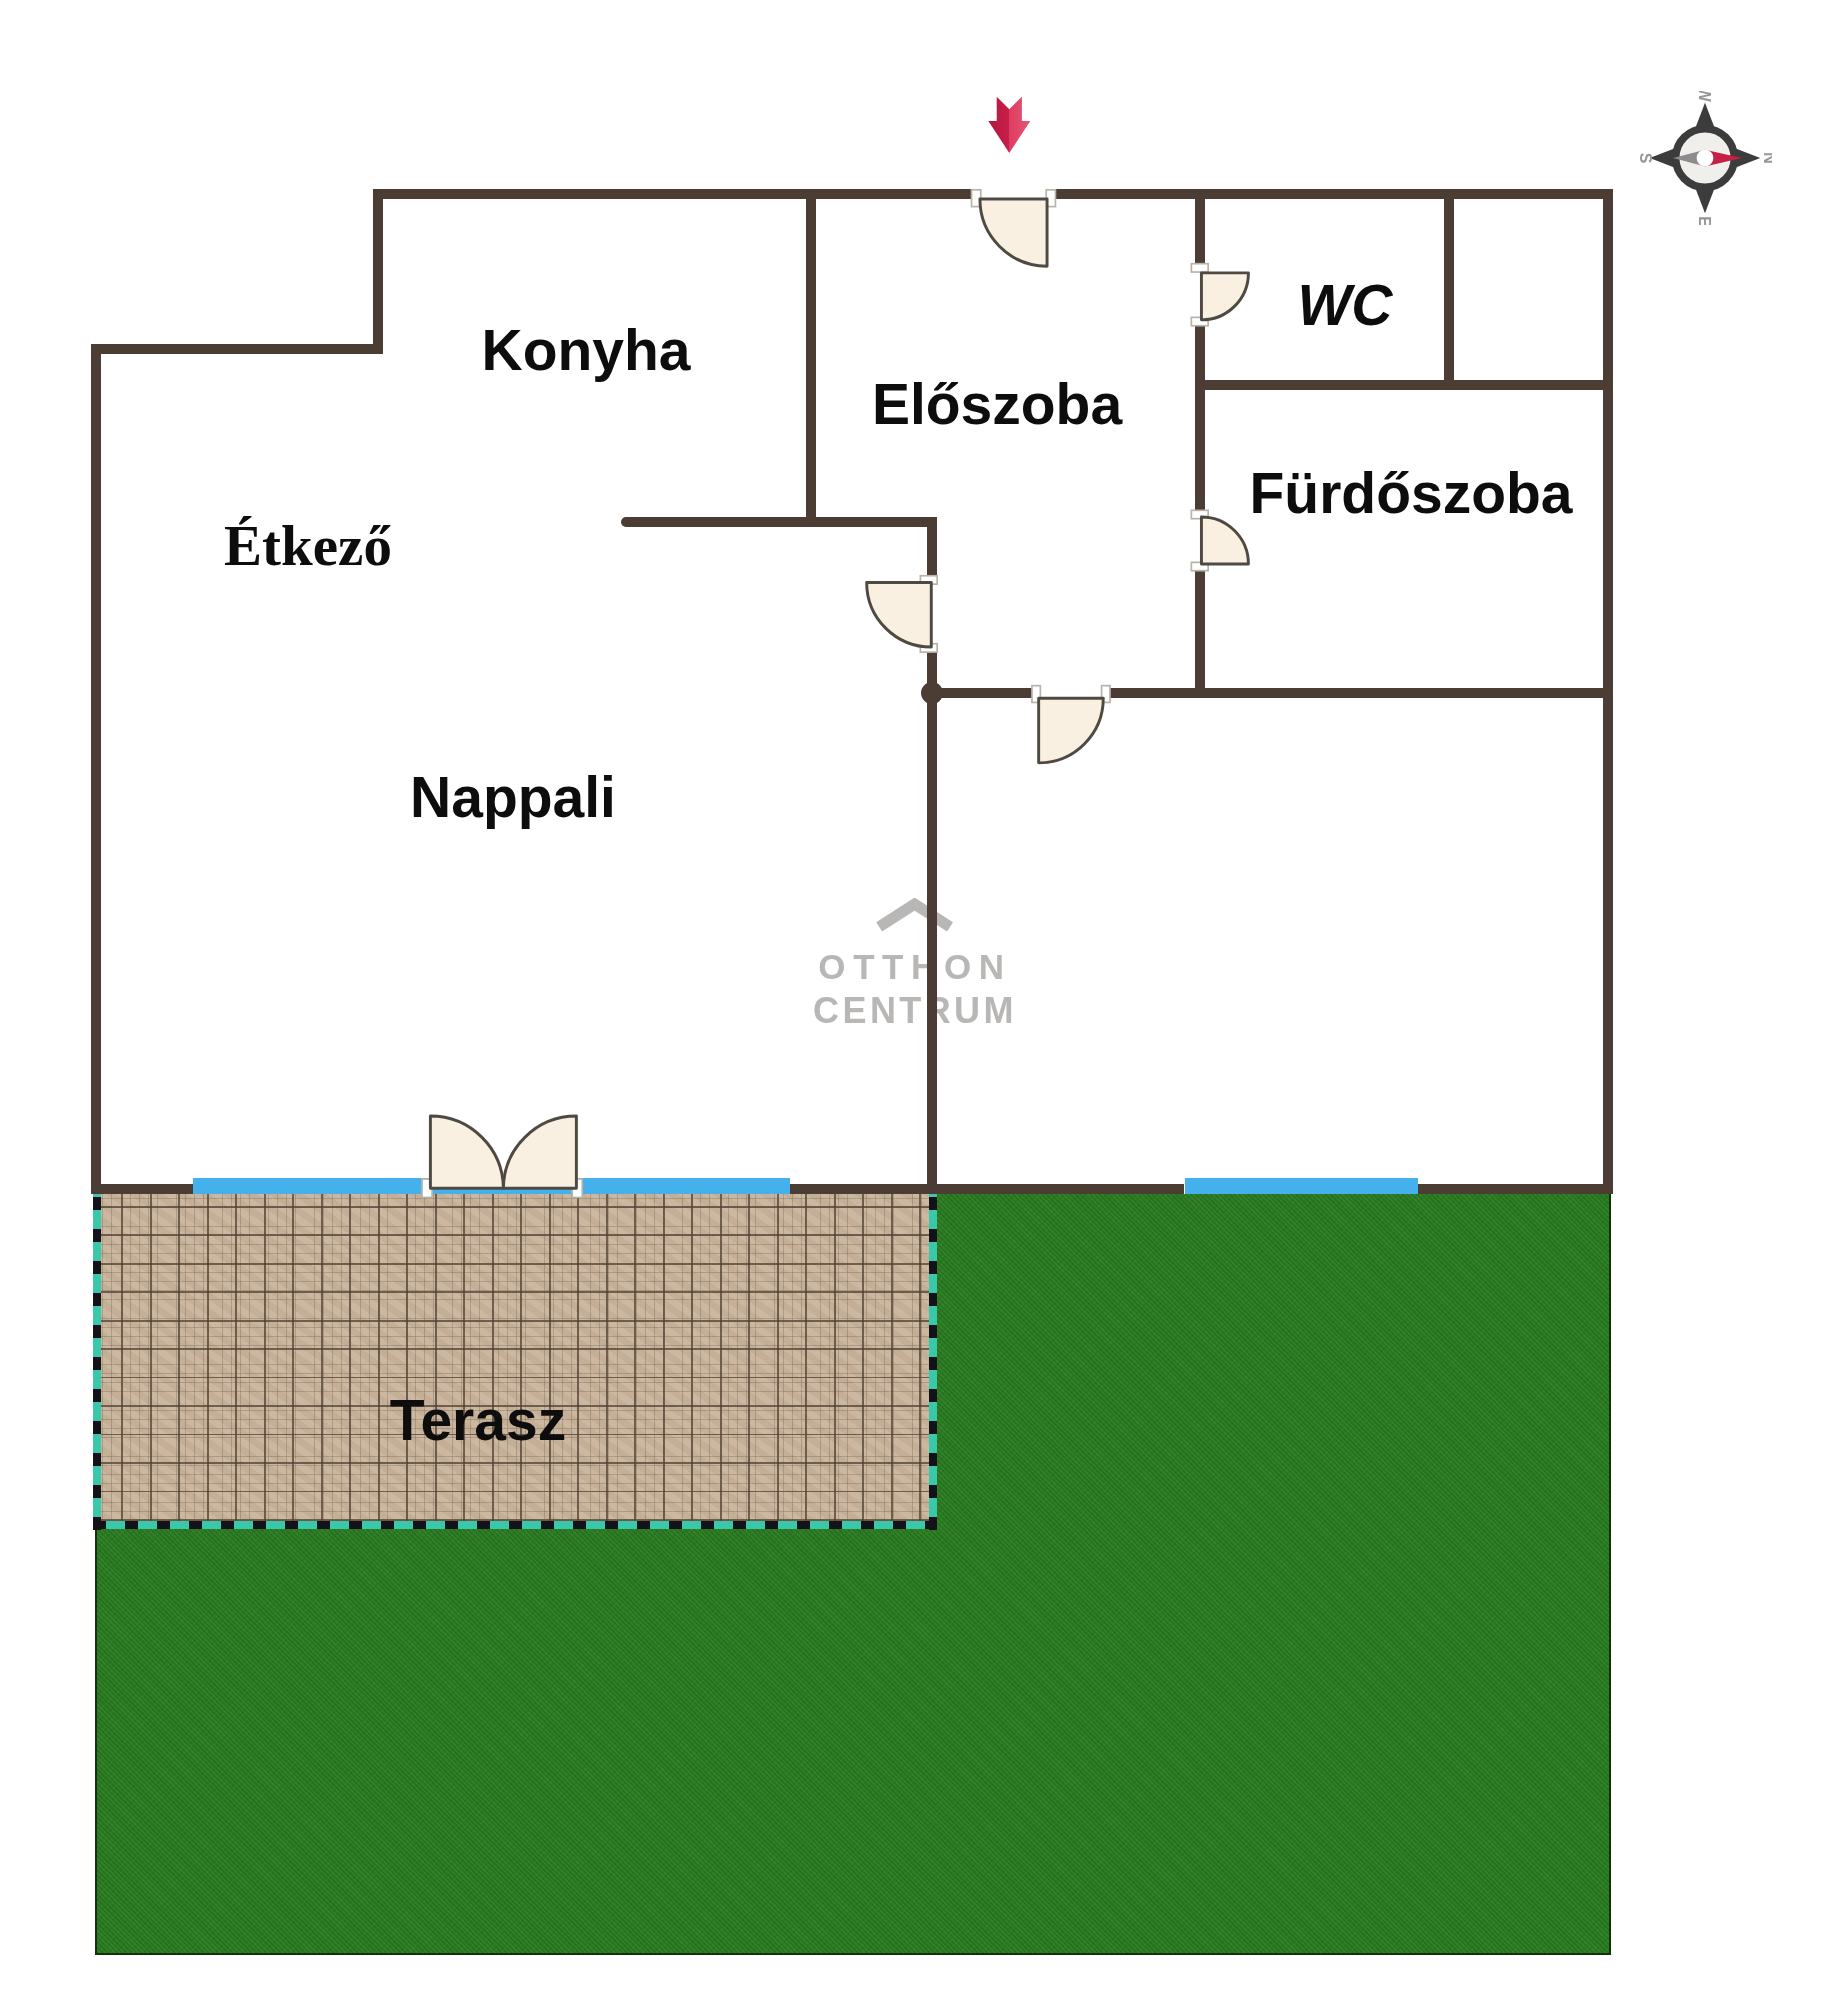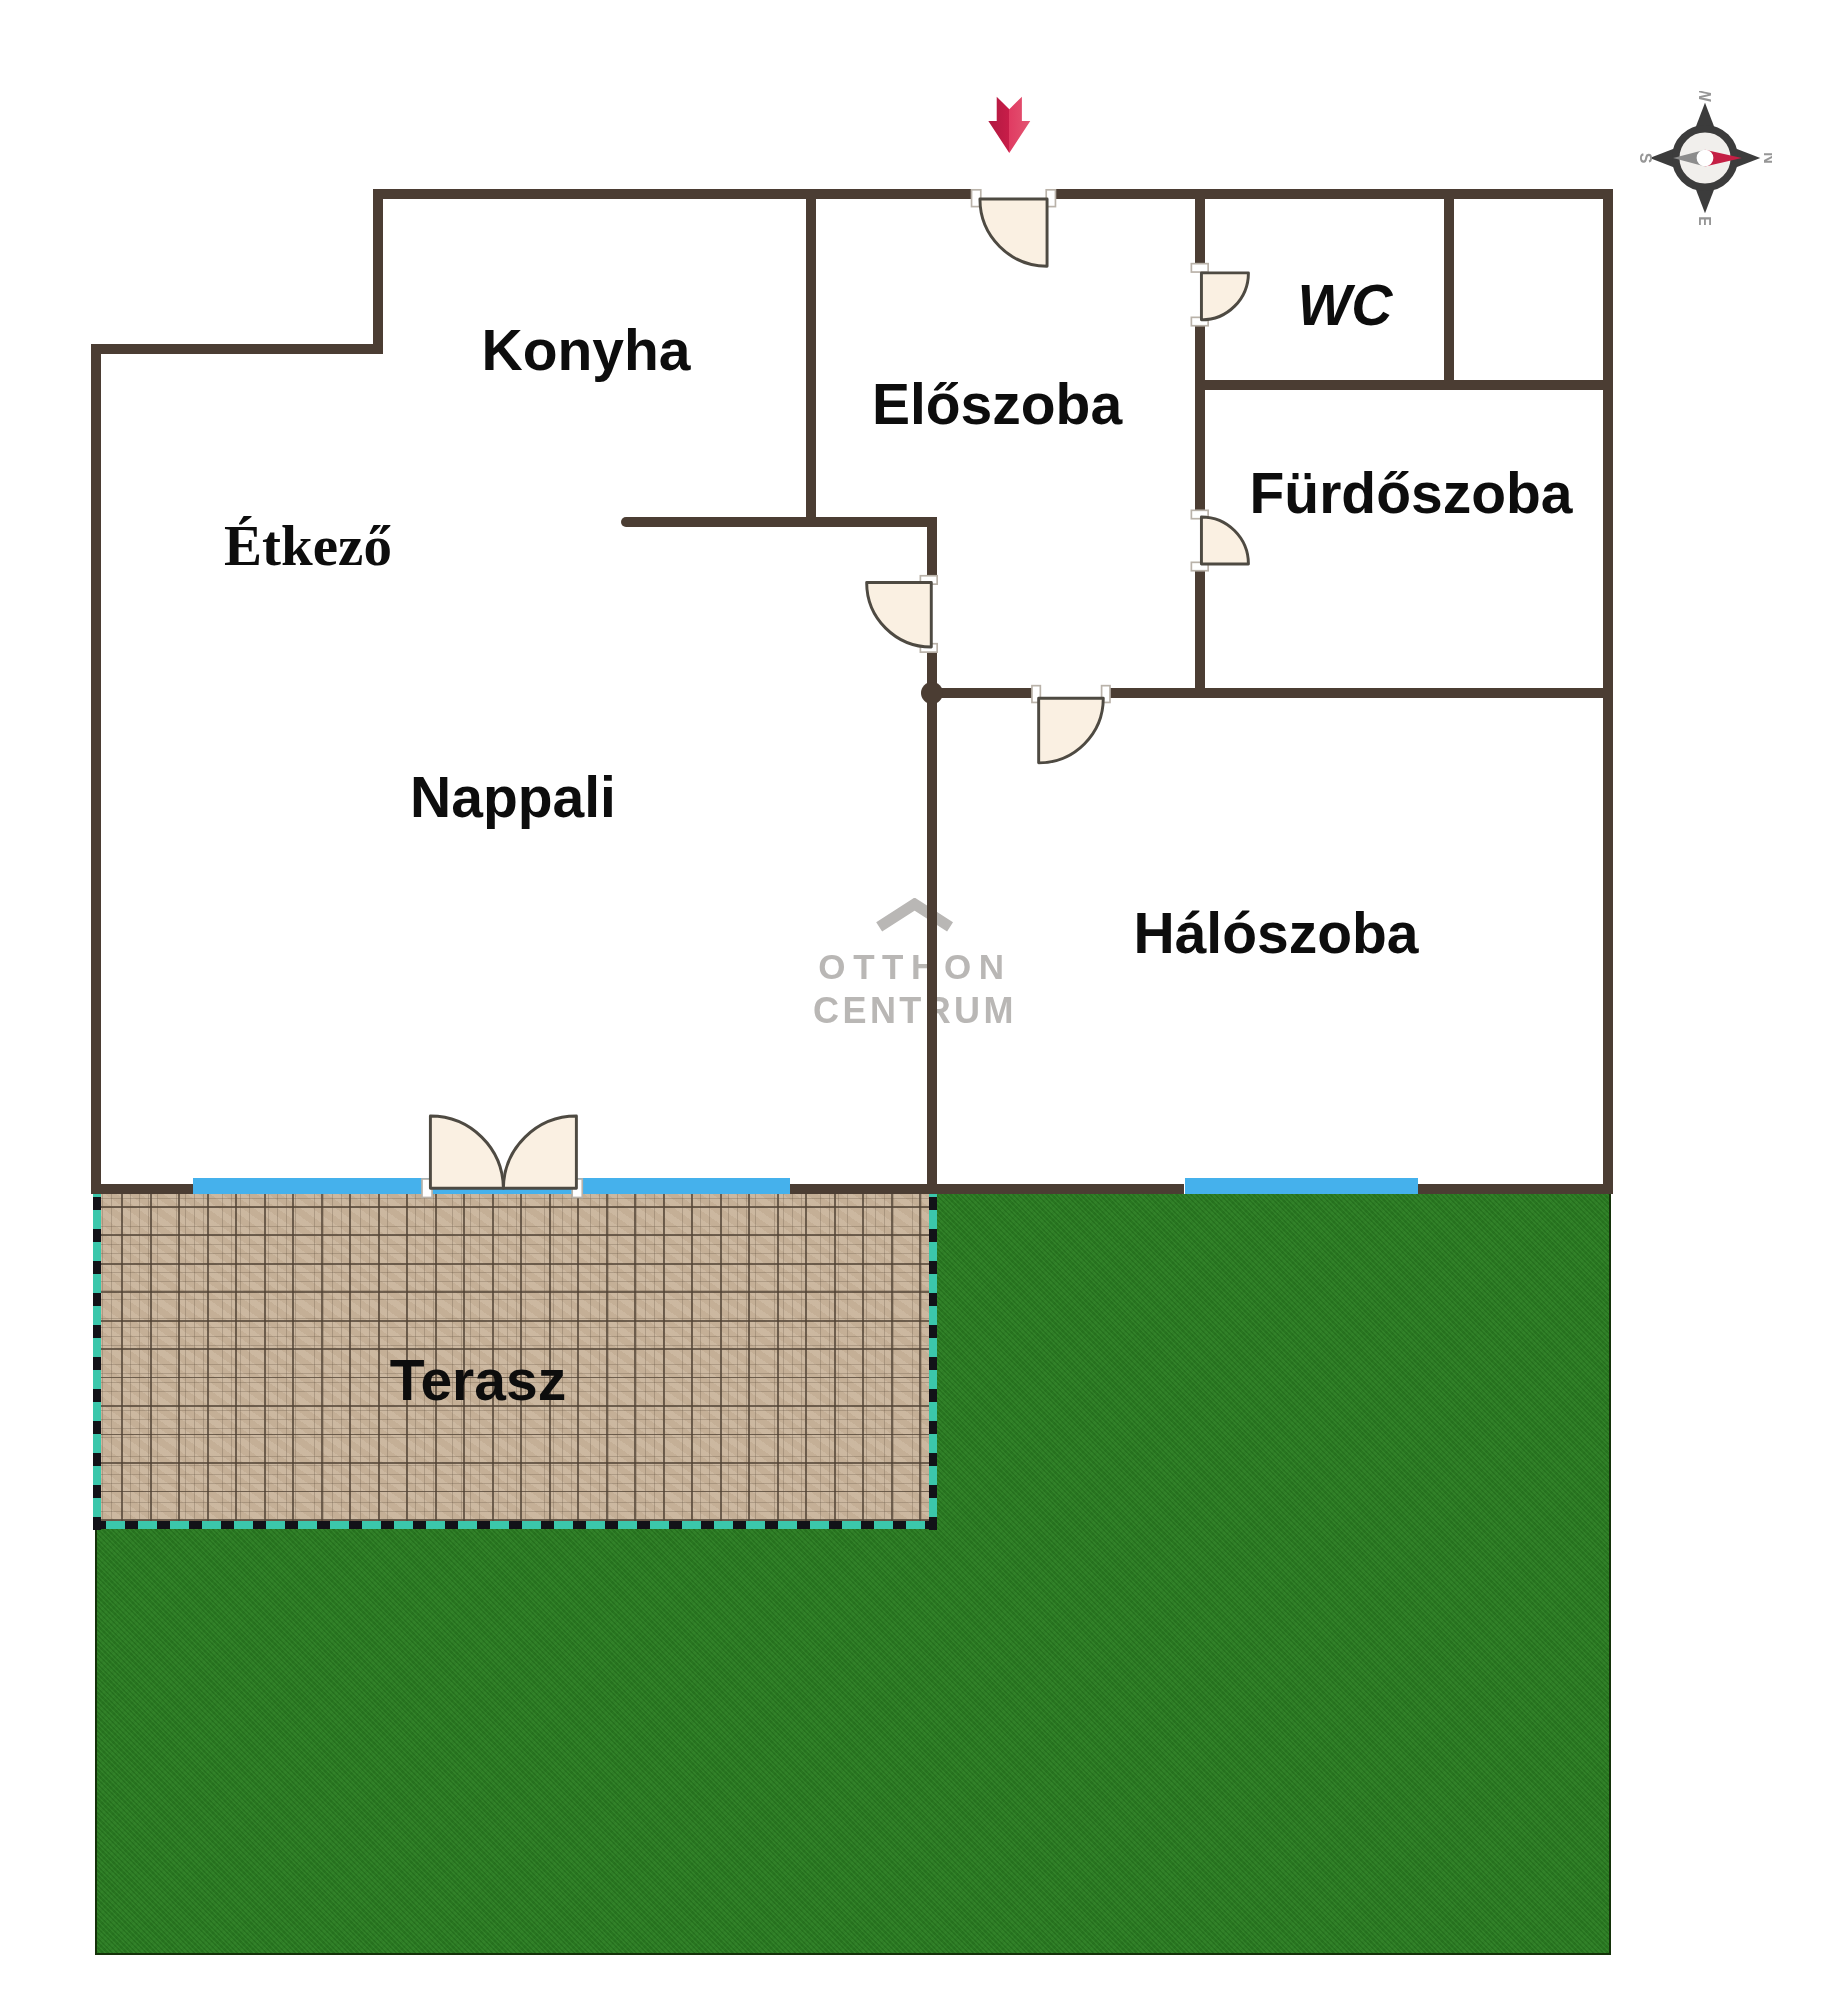--- a/index.html
+++ b/index.html
@@ -90,22 +90,21 @@
   <div class="wall" style="left:927px;top:688px;width:111px;height:10px;"></div>
   <div class="wall" style="left:1103px;top:688px;width:509px;height:10px;"></div>
   <div id="wall-dot" class="abs"></div>
 
   <div class="room-label" style="left:586px;top:333px;margin-top:17px;">Konyha</div>
   <div class="room-label" style="left:997px;top:379px;margin-top:25px;">Előszoba</div>
   <div class="room-label" style="left:1345px;top:305px;font-style:italic;">WC</div>
   <div class="room-label" style="left:1411px;top:493px;">Fürdőszoba</div>
   <div class="room-label" style="left:308px;top:545px;font-family:Liberation Serif, serif;">Étkező</div>
   <div class="room-label" style="left:513px;top:797px;">Nappali</div>
-  <div class="room-label" style="left:1276px;top:933px;">Hálószoba</div>
-  <div class="room-label" style="left:478px;top:1380px;">Terasz</div>
+  <div class="room-label" style="left:478px;top:1420px;">Terasz</div>
 
   <svg id="overlay" class="abs" viewBox="0 0 2180 2400">
     <defs>
       <linearGradient id="arrowGrad" x1="0" y1="0" x2="1" y2="0">
         <stop offset="0" stop-color="#b01940"></stop>
         <stop offset="0.5" stop-color="#c81d49"></stop>
         <stop offset="0.5" stop-color="#e03b62"></stop>
         <stop offset="1" stop-color="#e35672"></stop>
       </linearGradient>
     </defs>

